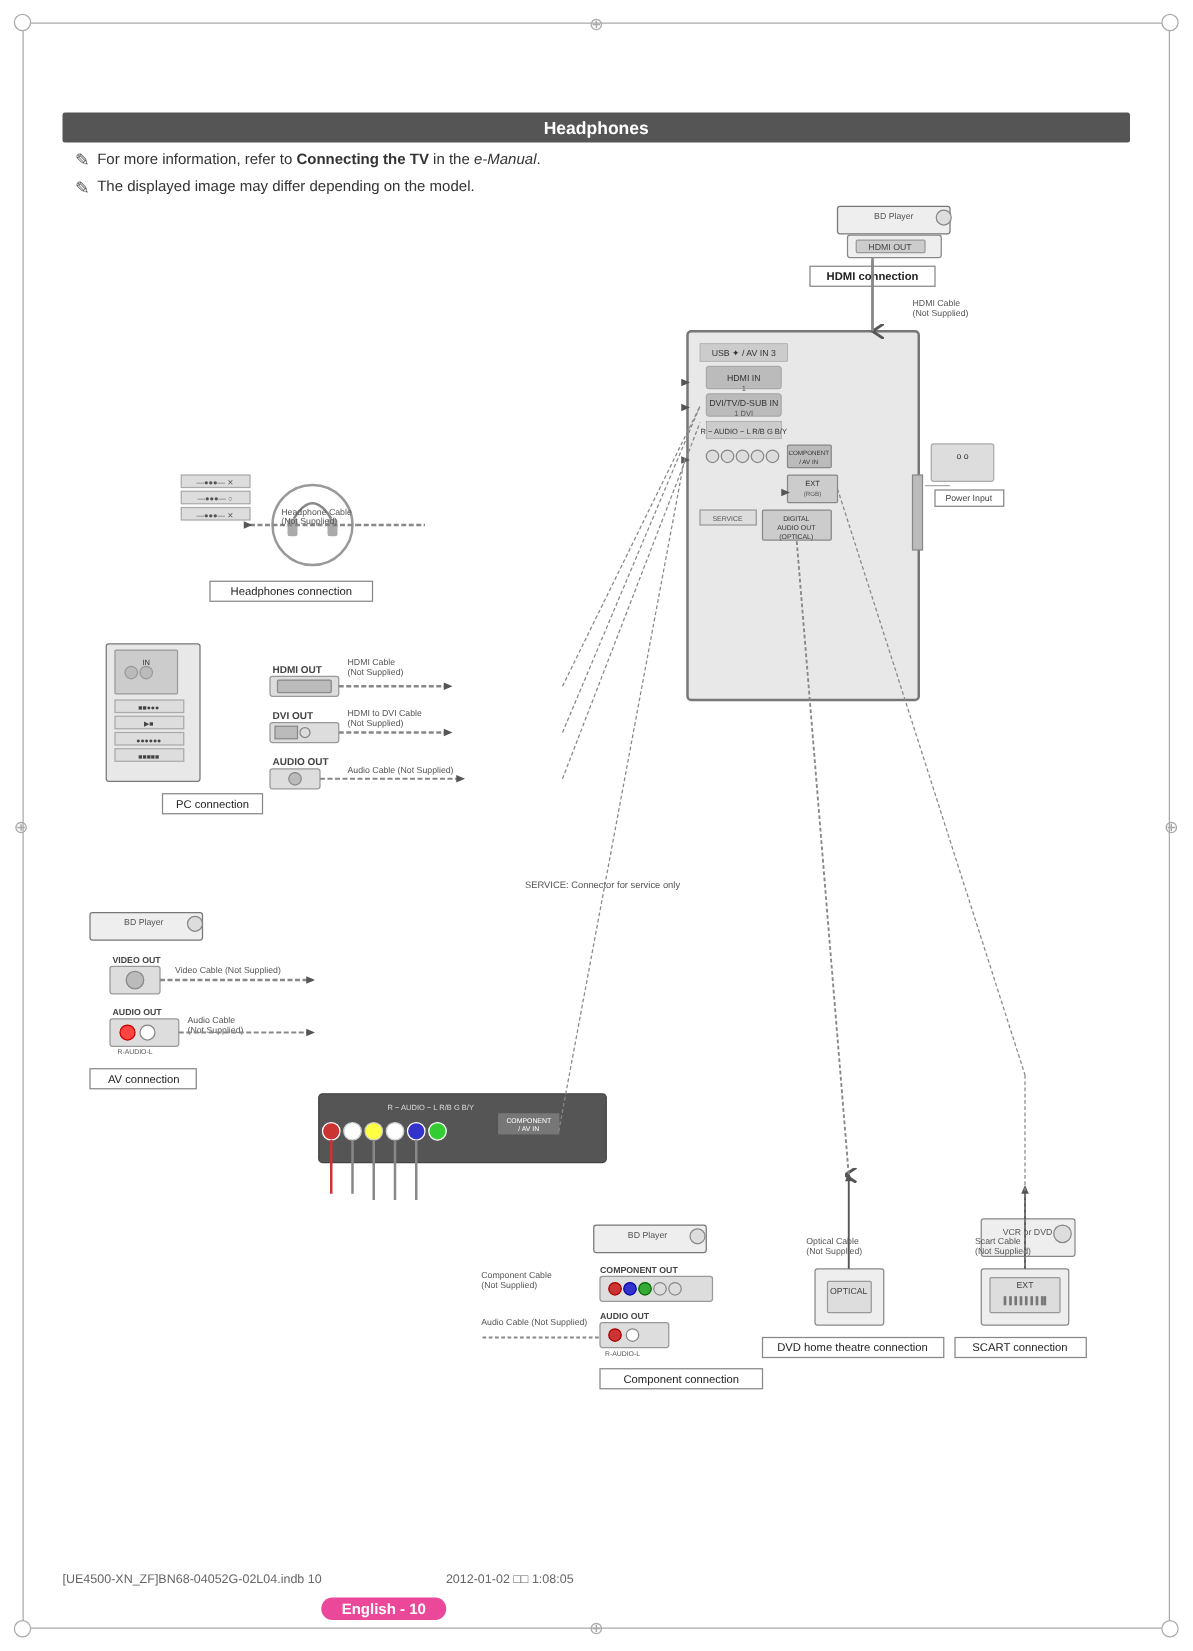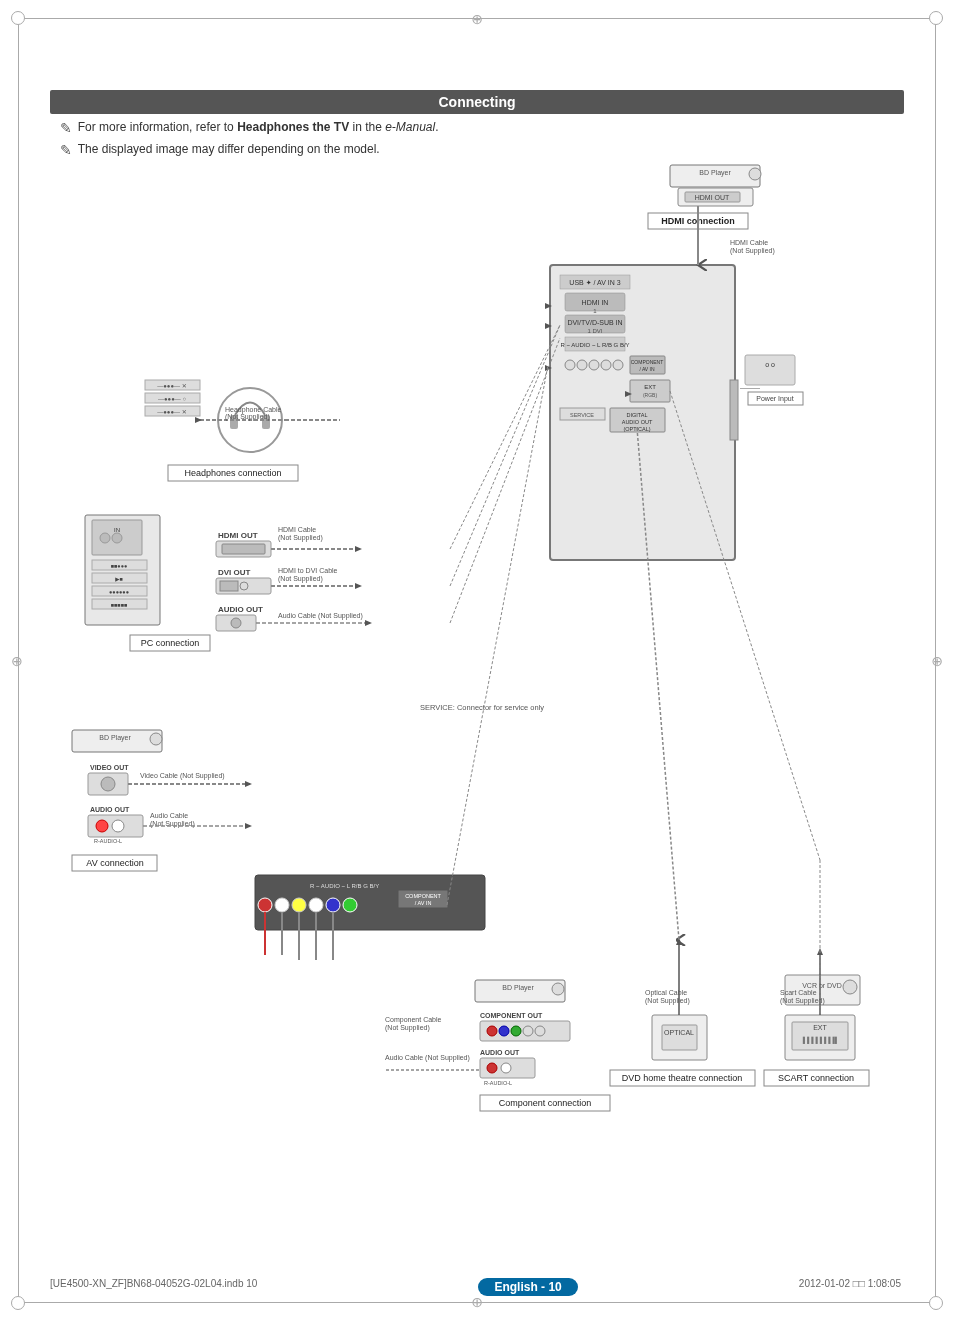--- a/index.html
+++ b/index.html
@@ -62,59 +62,59 @@
       color: #555;
     }
 
     
     .page-footer {
       position: absolute;
       bottom: 25px;
       left: 50px;
       right: 53px;
       display: flex;
-      justify-content: space-between;
       font-size: 10px;
       color: #666;
     }
 
     .footer-center {
       font-weight: bold;
-      background: #0369a1;
+      background: #ec4899;
       color: #fff;
       padding: 2px 16px;
       border-radius: 10px;
       font-size: 12px;
+      margin-top: 20px;
     }
 
     
     .diagram-svg {
       position: absolute;
       top: 160px;
       left: 30px;
       width: 880px;
       height: 1100px;
     }
   </style>
 </head>
 <body>
 
 <div class="page-border-top"></div>
 <div class="page-border-bottom"></div>
 <div class="page-border-left"></div>
 <div class="page-border-right"></div>
 
 <div class="section-header">
-  <span>Connecting</span>
+  <span>Headphones</span>
 </div>
 
 <div class="info-bullets">
   <div class="info-bullet">
     <span class="pencil-icon">✎</span>
-    <span>For more information, refer to <strong>Headphones the TV</strong> in the <em>e-Manual</em>.</span>
+    <span>For more information, refer to <strong>Connecting the TV</strong> in the <em>e-Manual</em>.</span>
   </div>
   <div class="info-bullet">
     <span class="pencil-icon">✎</span>
     <span>The displayed image may differ depending on the model.</span>
   </div>
 </div>
 
 <svg class="diagram-svg" viewBox="0 0 880 1100" xmlns="http://www.w3.org/2000/svg">
 
   <rect x="520" y="105" width="185" height="295" fill="#e8e8e8" stroke="#777" stroke-width="2" rx="3"></rect>

